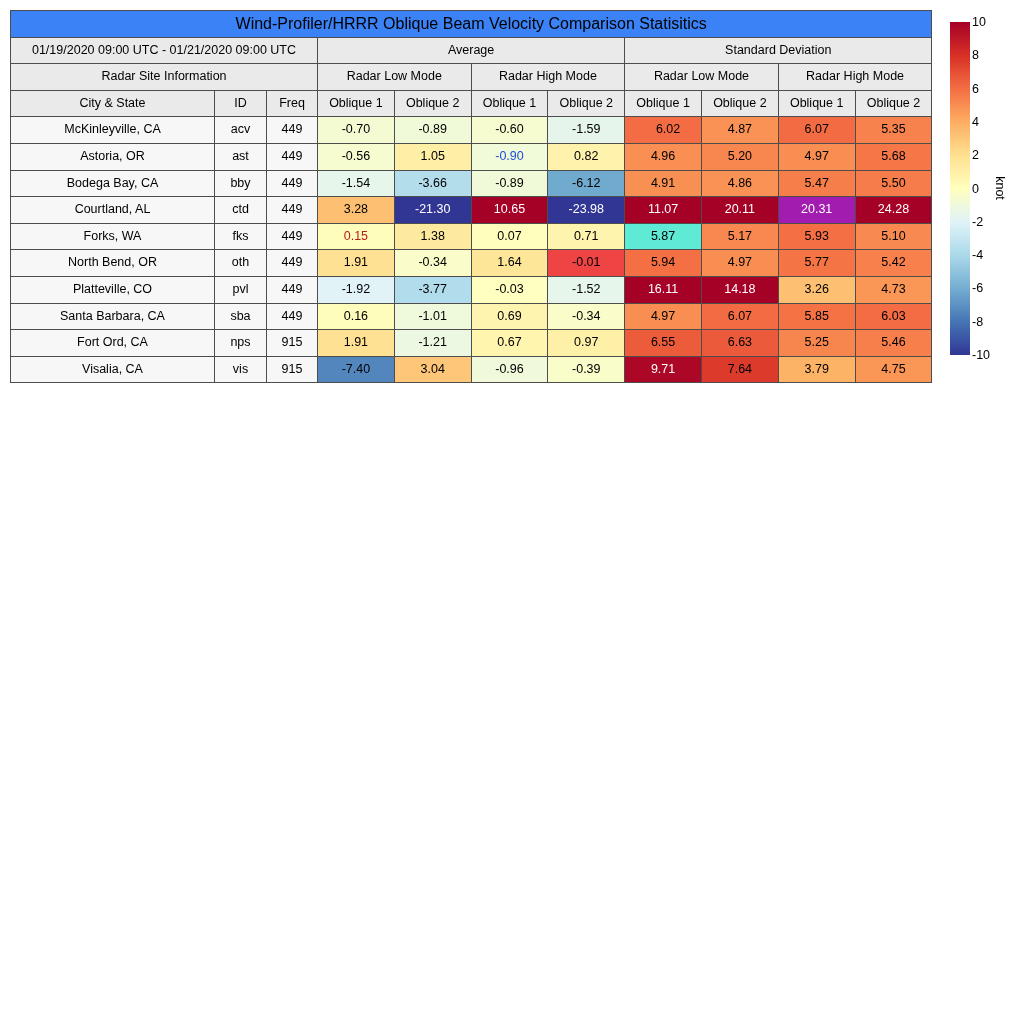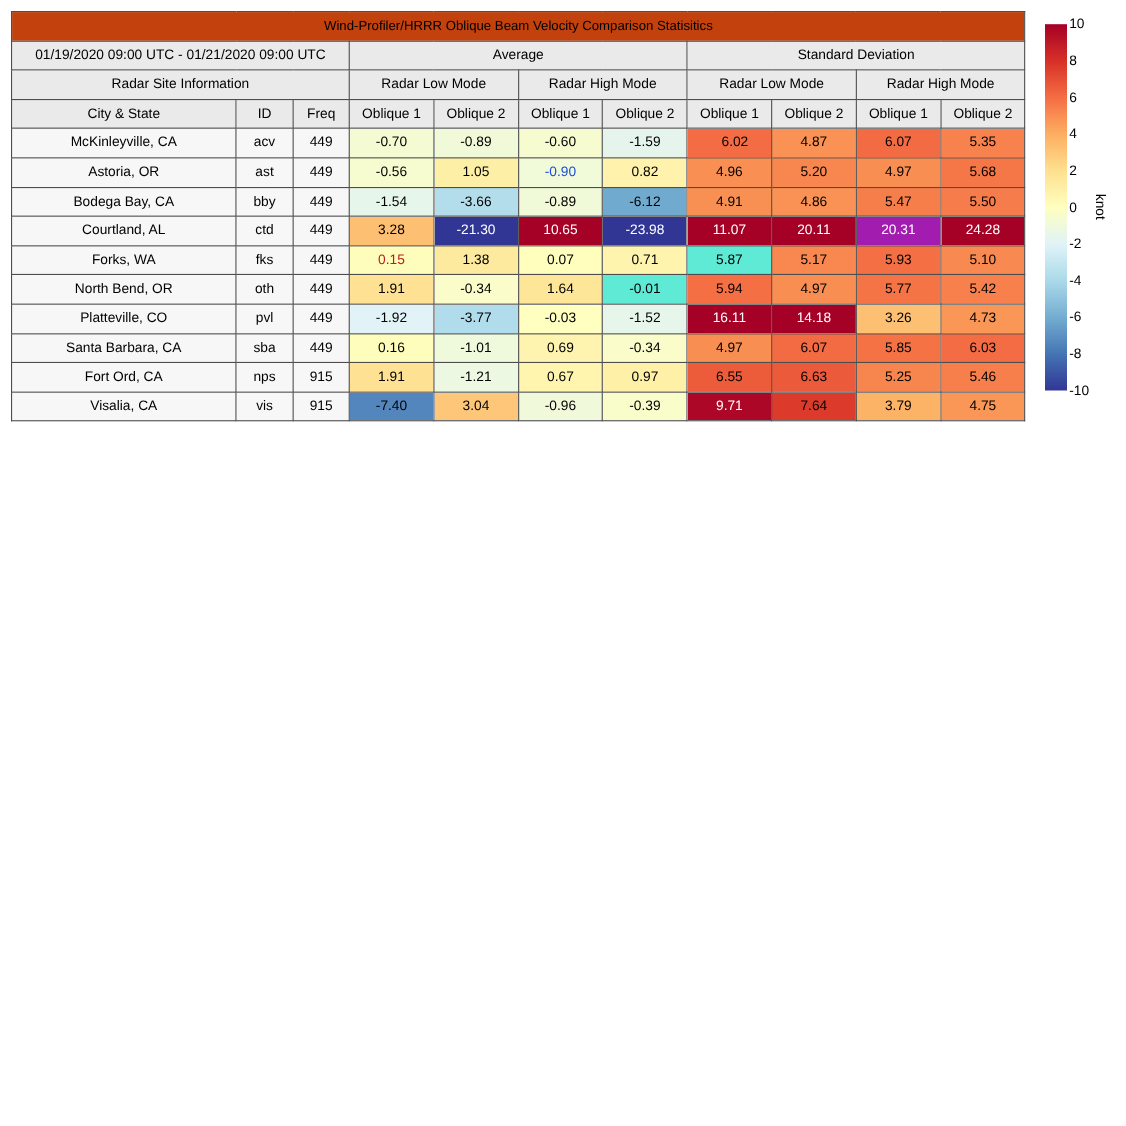--- a/index.html
+++ b/index.html
@@ -46,22 +46,22 @@
     font-weight: normal;
     white-space: nowrap;
     overflow: hidden;
   }
 
   th.hdr {
     background: #eaeaea;
   }
 
   th.title-cell {
-    background: #c2410c;
-    font-size: 12px;
+    background: #3b82f6;
+    font-size: 16px;
   }
 
   th.daterange {
     background: #eaeaea;
     text-align: left;
     padding-left: 5px;
     font-size: 12.5px;
   }
 
   td.label-cell {
@@ -241,21 +241,21 @@
             <td class="val" style="background-color: rgb(244, 111, 68); color: rgb(0, 0, 0);">5.93</td>
             <td class="val" style="background-color: rgb(248, 138, 81); color: rgb(0, 0, 0);">5.10</td>
           </tr>
           <tr>
             <td class="label-cell">North Bend, OR</td>
             <td class="label-cell">oth</td>
             <td class="label-cell">449</td>
             <td class="val" style="background-color: rgb(254, 225, 146); color: rgb(0, 0, 0);">1.91</td>
             <td class="val" style="background-color: rgb(250, 253, 201); color: rgb(0, 0, 0);">-0.34</td>
             <td class="val" style="background-color: rgb(254, 230, 152); color: rgb(0, 0, 0);">1.64</td>
-            <td class="val" style="background-color: #5eead4; color: rgb(0, 0, 0);">-0.01</td>
+            <td class="val" style="background-color: #ef4444; color: rgb(0, 0, 0);">-0.01</td>
             <td class="val" style="background-color: rgb(244, 111, 68); color: rgb(0, 0, 0);">5.94</td>
             <td class="val" style="background-color: rgb(249, 142, 82); color: rgb(0, 0, 0);">4.97</td>
             <td class="val" style="background-color: rgb(245, 116, 70); color: rgb(0, 0, 0);">5.77</td>
             <td class="val" style="background-color: rgb(247, 128, 76); color: rgb(0, 0, 0);">5.42</td>
           </tr>
           <tr>
             <td class="label-cell">Platteville, CO</td>
             <td class="label-cell">pvl</td>
             <td class="label-cell">449</td>
             <td class="val" style="background-color: rgb(225, 243, 246); color: rgb(0, 0, 0);">-1.92</td>

